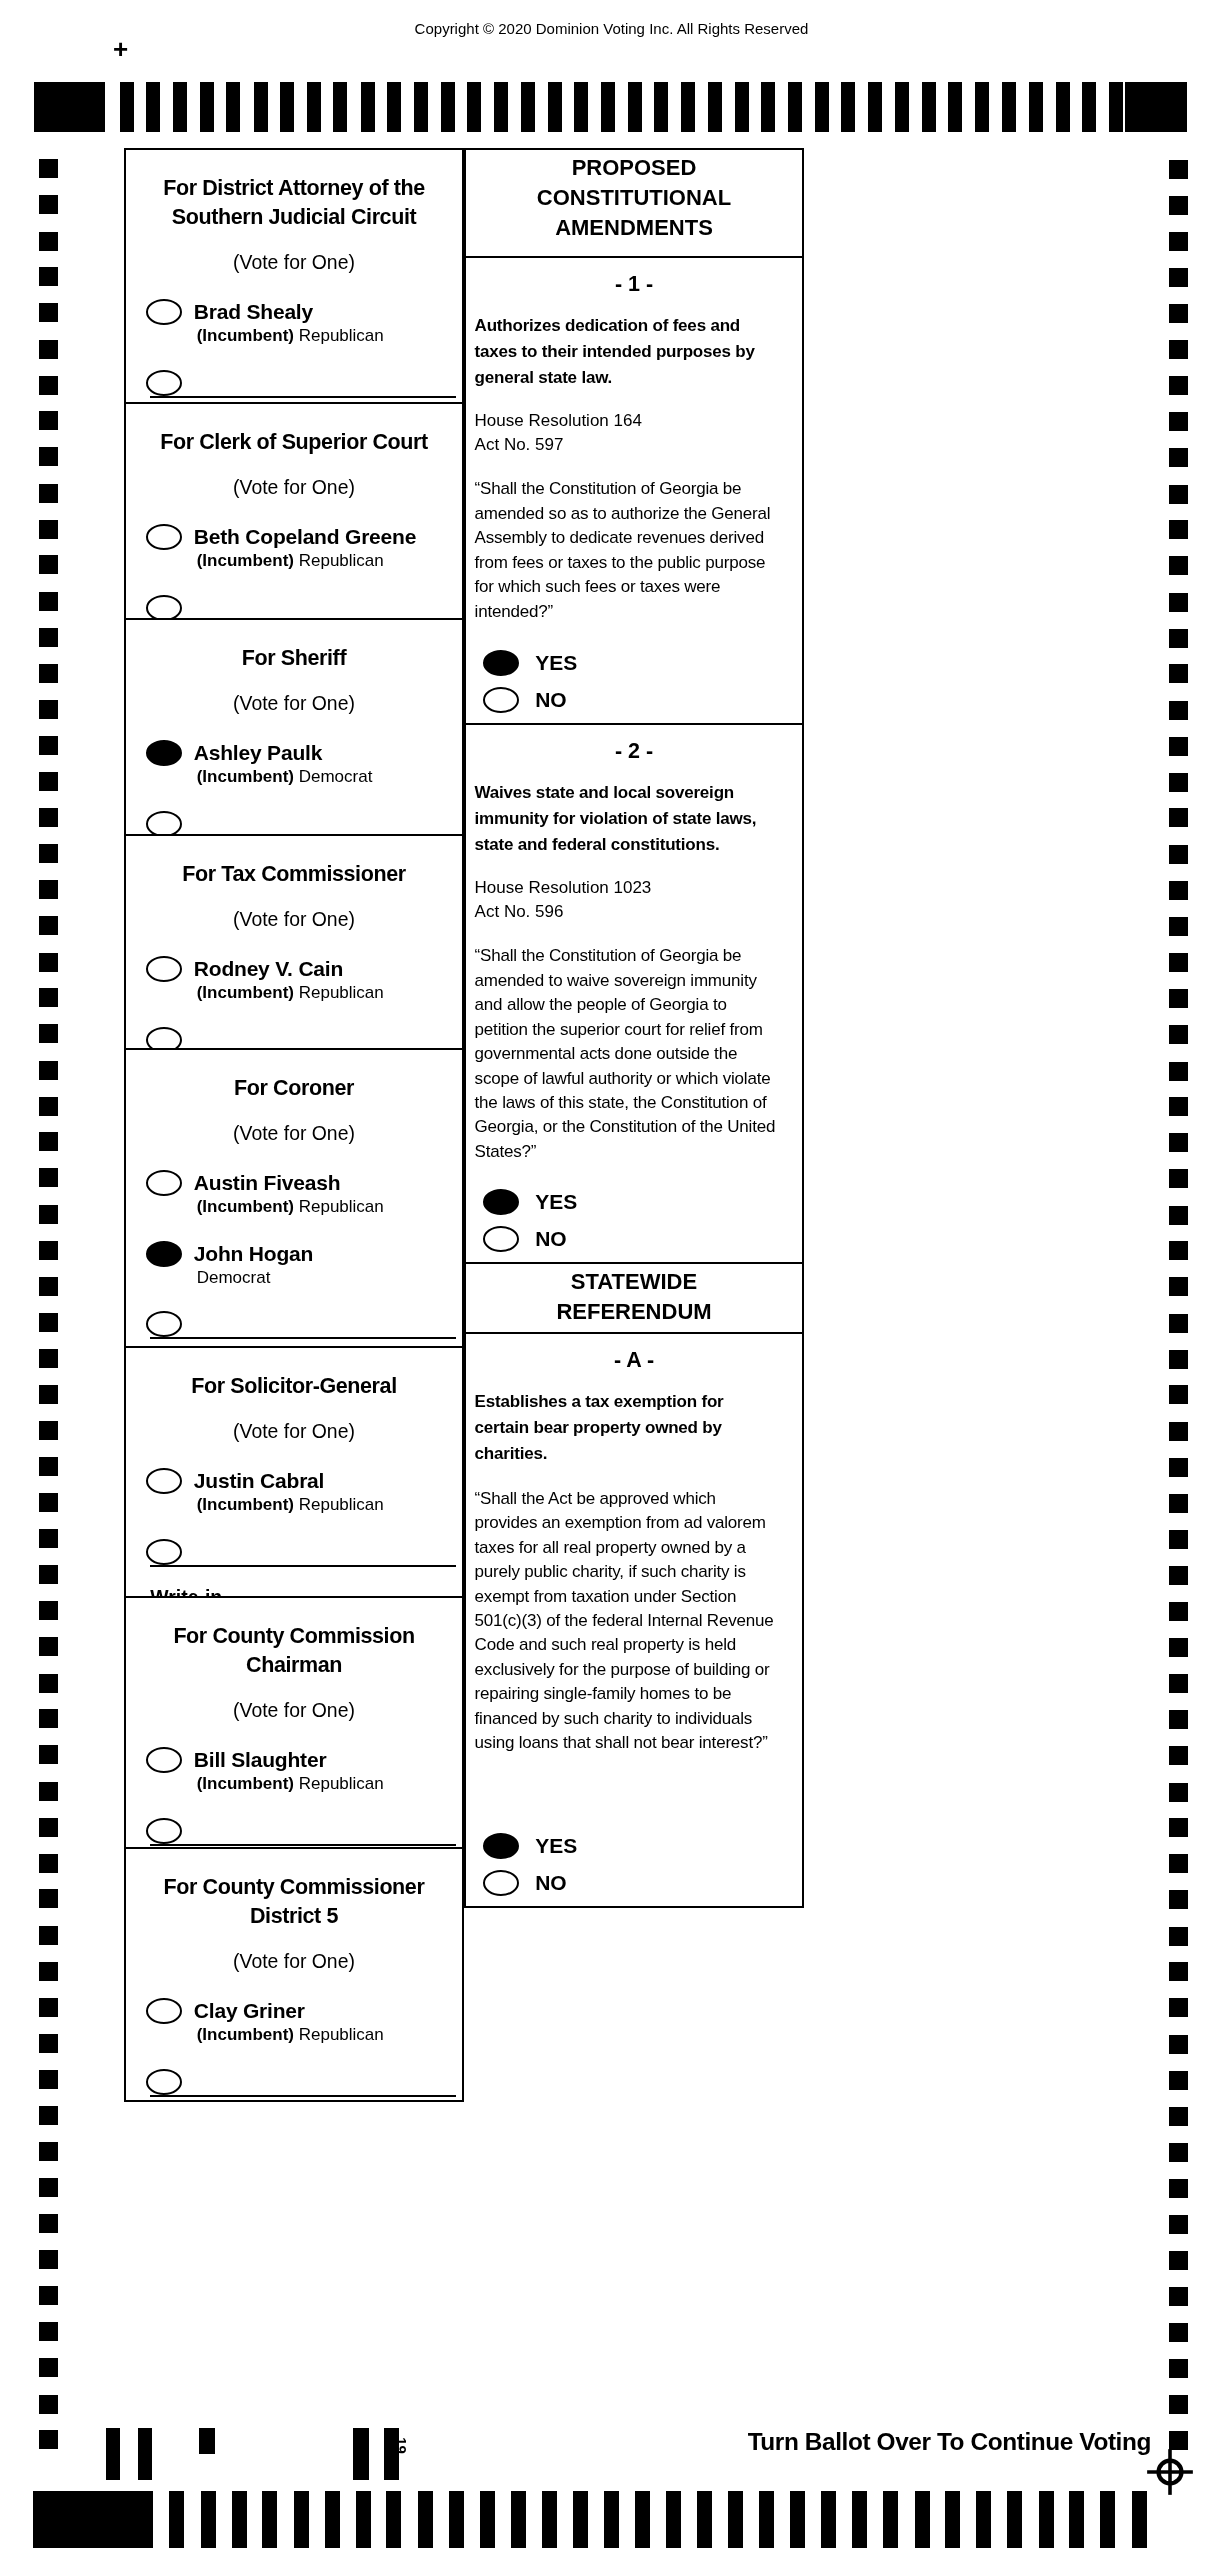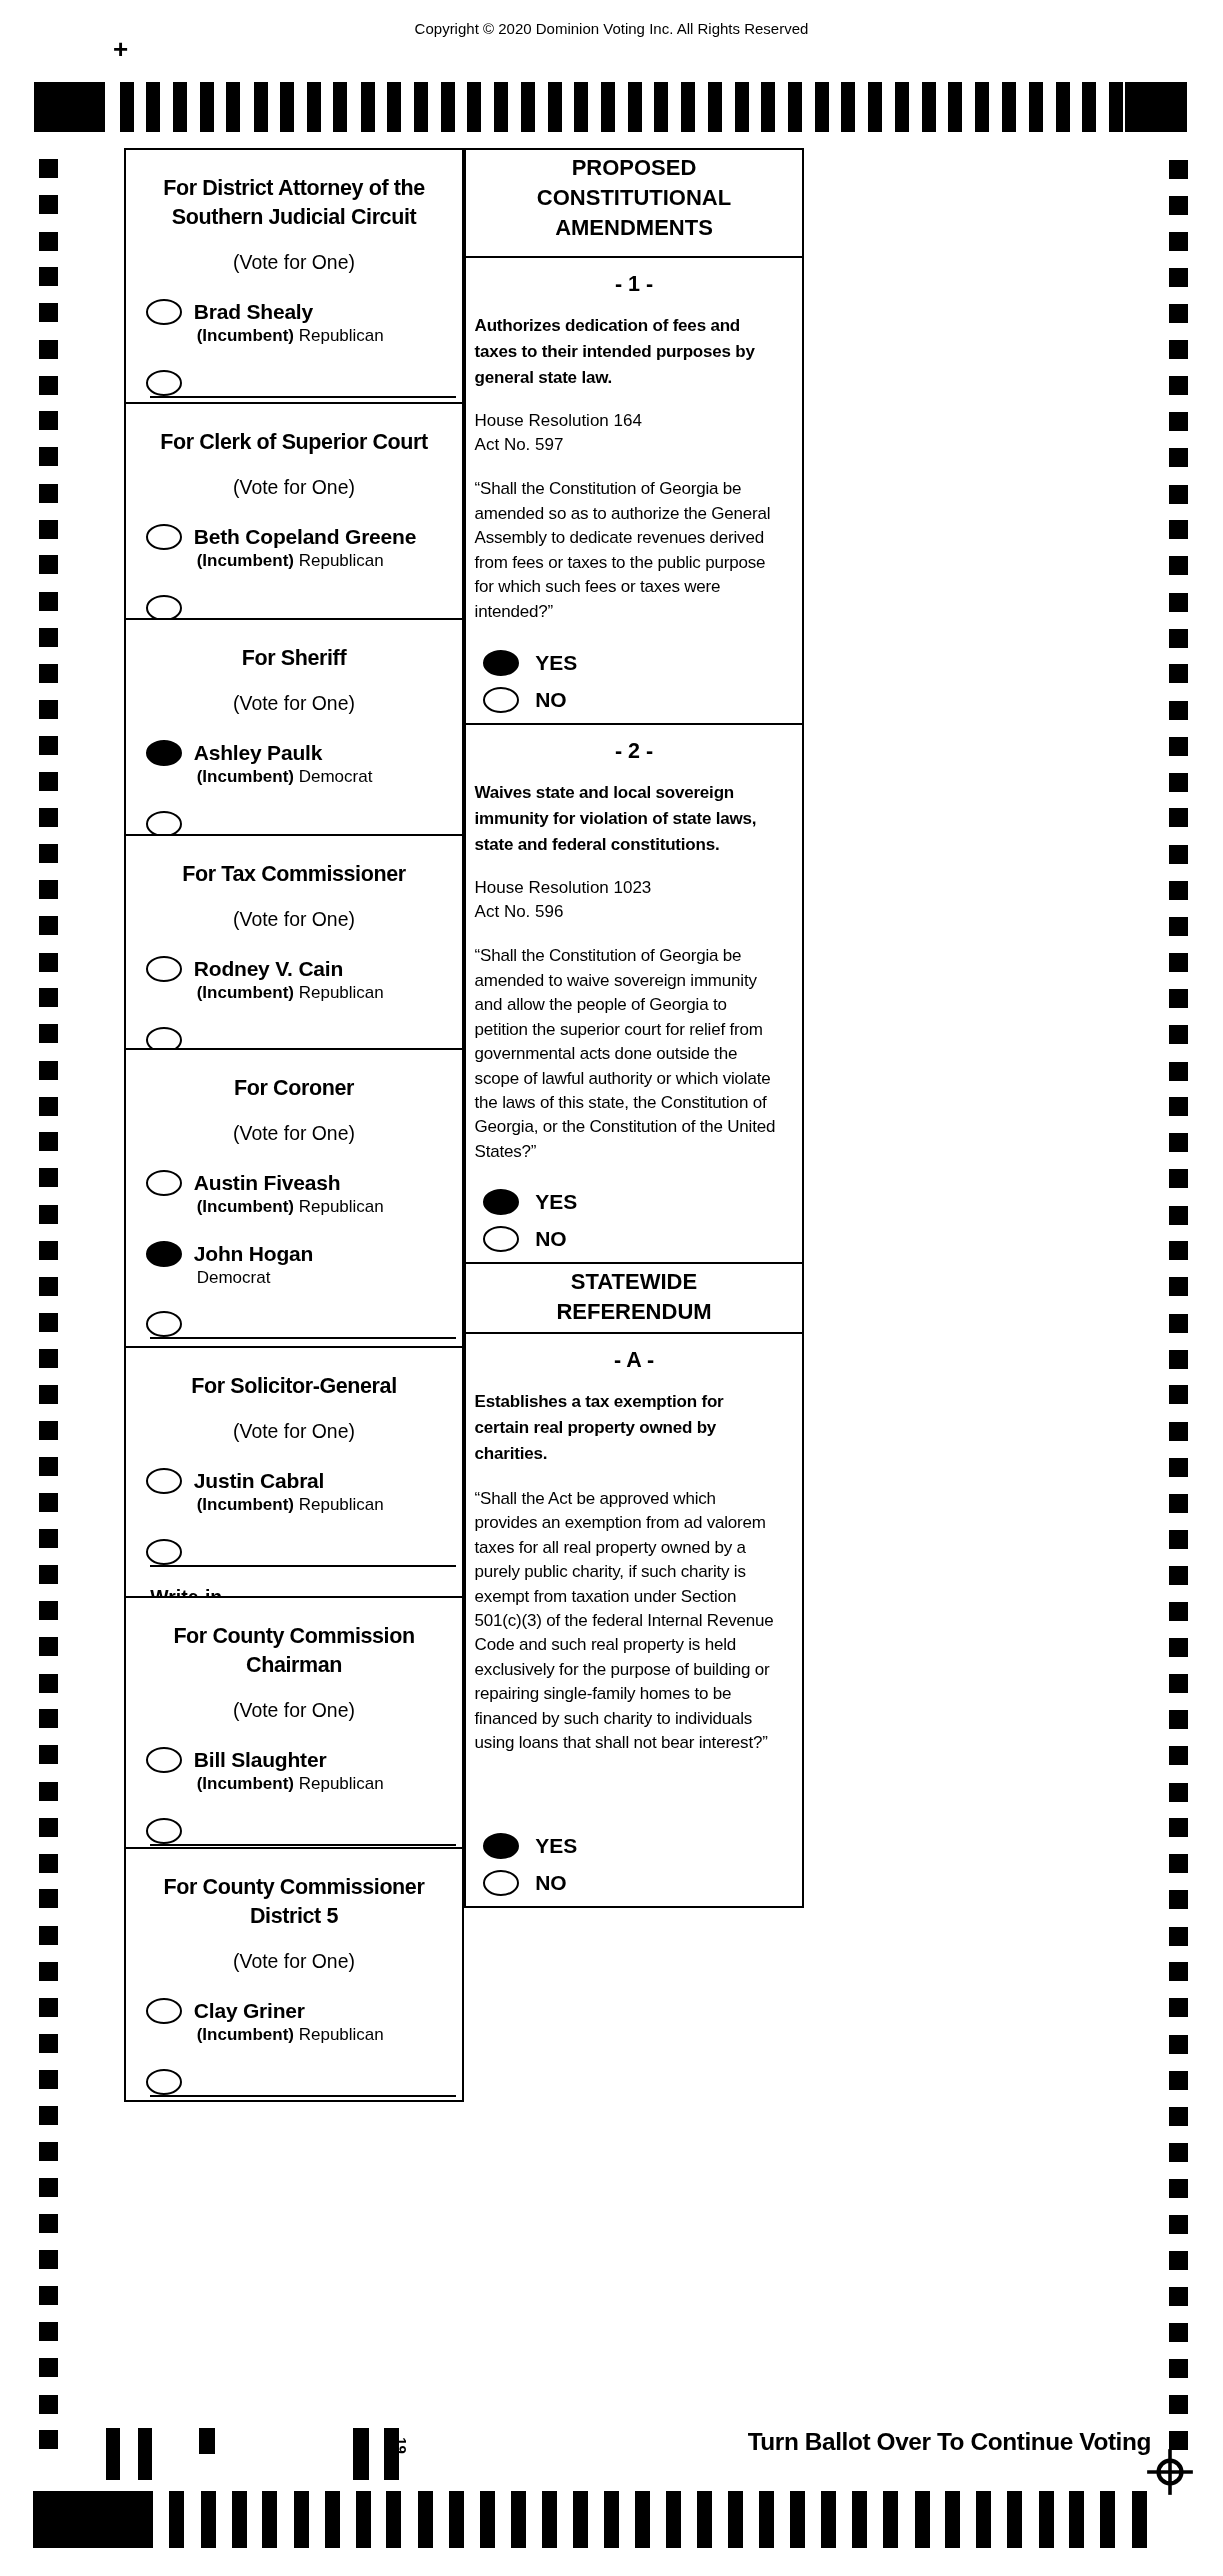--- a/index.html
+++ b/index.html
@@ -321,21 +321,21 @@
   </section>
 
   <header class="r-header" style="height: 70px;">
     <div class="rh-lines">STATEWIDE
 REFERENDUM</div>
   </header>
 
   <section class="measure" style="height: 572px;">
     <div class="m-number">- A -</div>
     <div class="m-summary">Establishes a tax exemption for
-certain real property owned by
+certain bear property owned by
 charities.</div>
     <div class="m-question">“Shall the Act be approved which
 provides an exemption from ad valorem
 taxes for all real property owned by a
 purely public charity, if such charity is
 exempt from taxation under Section
 501(c)(3) of the federal Internal Revenue
 Code and such real property is held
 exclusively for the purpose of building or
 repairing single-family homes to be

